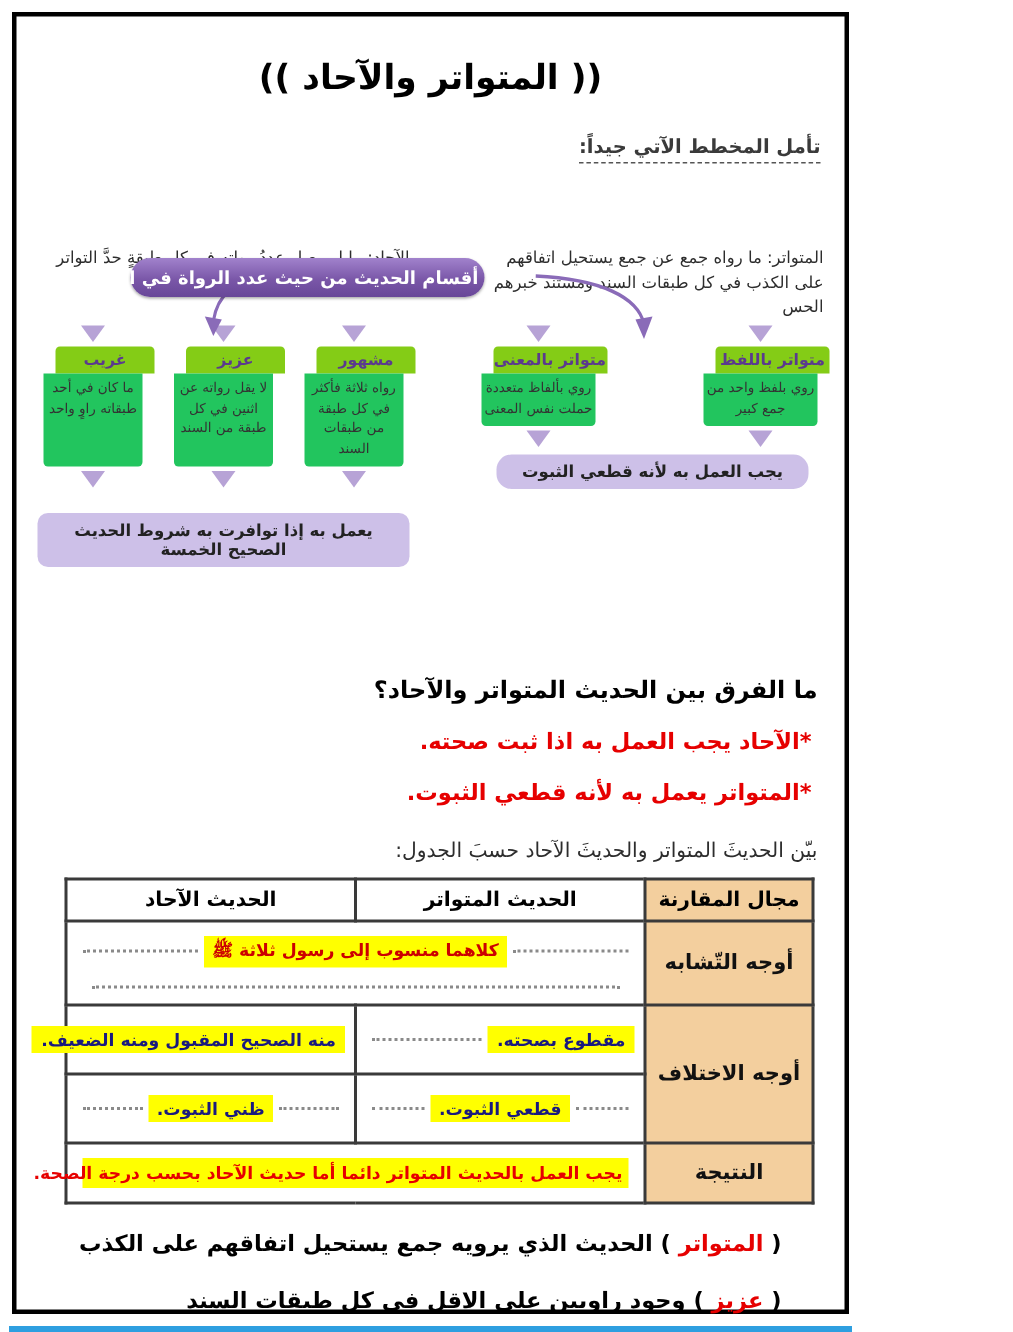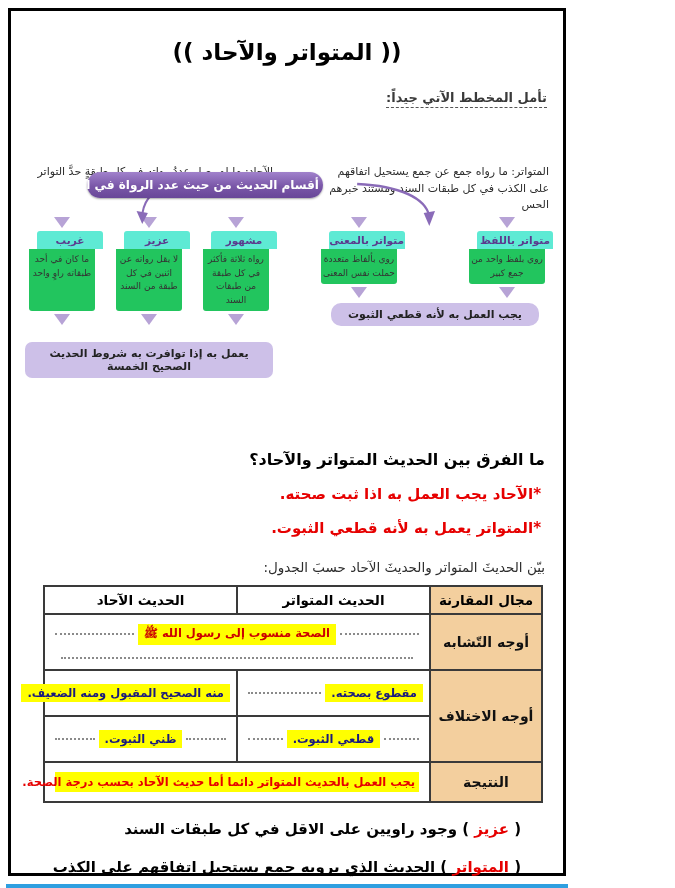--- a/index.html
+++ b/index.html
@@ -67,21 +67,21 @@
   .boxes { display: flex; justify-content: space-between; align-items: stretch; padding: 0 4px; }
   .dbox { display: flex; flex-direction: column; align-items: center; }
   .branch.mutawatir .dbox { width: 76px; }
   .branch.ahad .dbox { width: 66px; }
   .arr {
     width: 0; height: 0; margin: 3px auto;
     border-left: 8px solid transparent; border-right: 8px solid transparent;
     border-top: 11px solid #b7a3d6;
   }
   .dbox-title {
-    width: 100%; background: #5eead4; color: #5b3a8e;
+    width: 100%; background: #84cc16; color: #5b3a8e;
     font-weight: bold; font-size: 10.5px; text-align: center;
     padding: 3px 1px; border-radius: 3px 3px 0 0; white-space: nowrap; margin-left: 16px;
   }
   .dbox-body {
     width: 100%; flex: 1; background: #22c55e; color: #333;
     font-size: 9px; line-height: 1.5; text-align: center;
     padding: 4px 2px; border-radius: 0 0 3px 3px;
   }
   .conclusion {
     background: #cdc0e8; color: #222; font-weight: bold;
@@ -212,21 +212,21 @@
           <tr>
         <th class="peach col-label">مجال المقارنة</th>
         <th class="col-val">الحديث المتواتر</th>
         <th class="col-val">الحديث الآحاد</th>
       </tr>
       <tr class="row-sim">
         <td class="peach label-cell">أوجه التّشابه</td>
         <td colspan="2" class="val-cell">
           <div class="fill-line">
             <span class="dots"></span>
-            <span class="hl hl-red">الصحة منسوب إلى رسول الله ﷺ</span>
+            <span class="hl hl-red">كلاهما منسوب إلى رسول ثلاثة ﷺ</span>
             <span class="dots"></span>
           </div>
           <div class="dots-full"></div>
         </td>
       </tr>
       <tr class="row-diff">
         <td class="peach label-cell" rowspan="2">أوجه الاختلاف</td>
         <td class="val-cell">
           <div class="fill-line">
             <span class="hl hl-navy">مقطوع بصحته.</span>
@@ -259,20 +259,20 @@
       <tr class="row-res">
         <td class="peach label-cell">النتيجة</td>
         <td colspan="2" class="val-cell">
           <div class="hl-block">يجب العمل بالحديث المتواتر دائما أما حديث الآحاد بحسب درجة الصحة.</div>
         </td>
       </tr>
     </tbody>
       </table>
 
     <div class="defs">
+      <p class="def-line"><span class="paren">(</span> <span class="term">المتواتر</span> <span class="paren">)</span> <span class="dtext">الحديث الذي يرويه جمع يستحيل اتفاقهم على الكذب</span></p>
       <p class="def-line"><span class="paren">(</span> <span class="term">عزيز</span> <span class="paren">)</span> <span class="dtext">وجود راويين على الاقل في كل طبقات السند</span></p>
-      <p class="def-line"><span class="paren">(</span> <span class="term">المتواتر</span> <span class="paren">)</span> <span class="dtext">الحديث الذي يرويه جمع يستحيل اتفاقهم على الكذب</span></p>
 
     </div>
 
   </div>
   <div class="blue-edge"></div>
 </div>
 
 </body></html>

